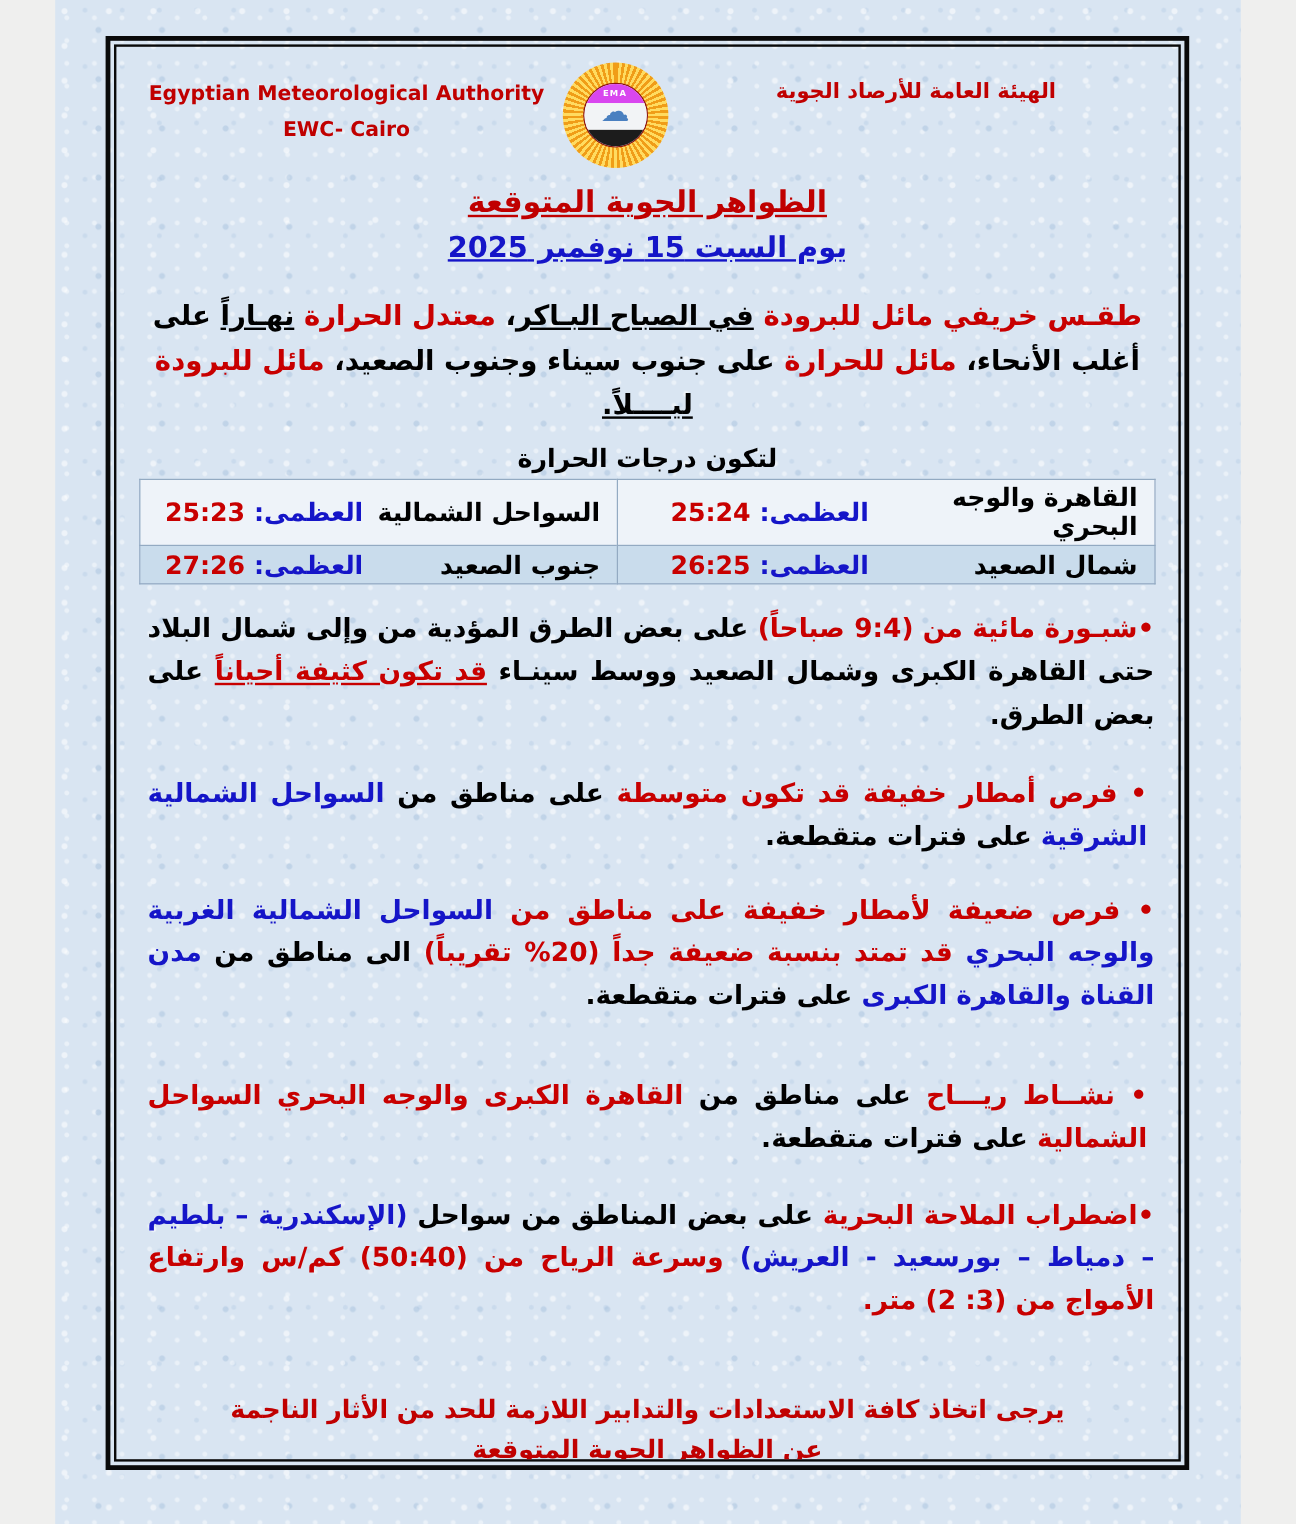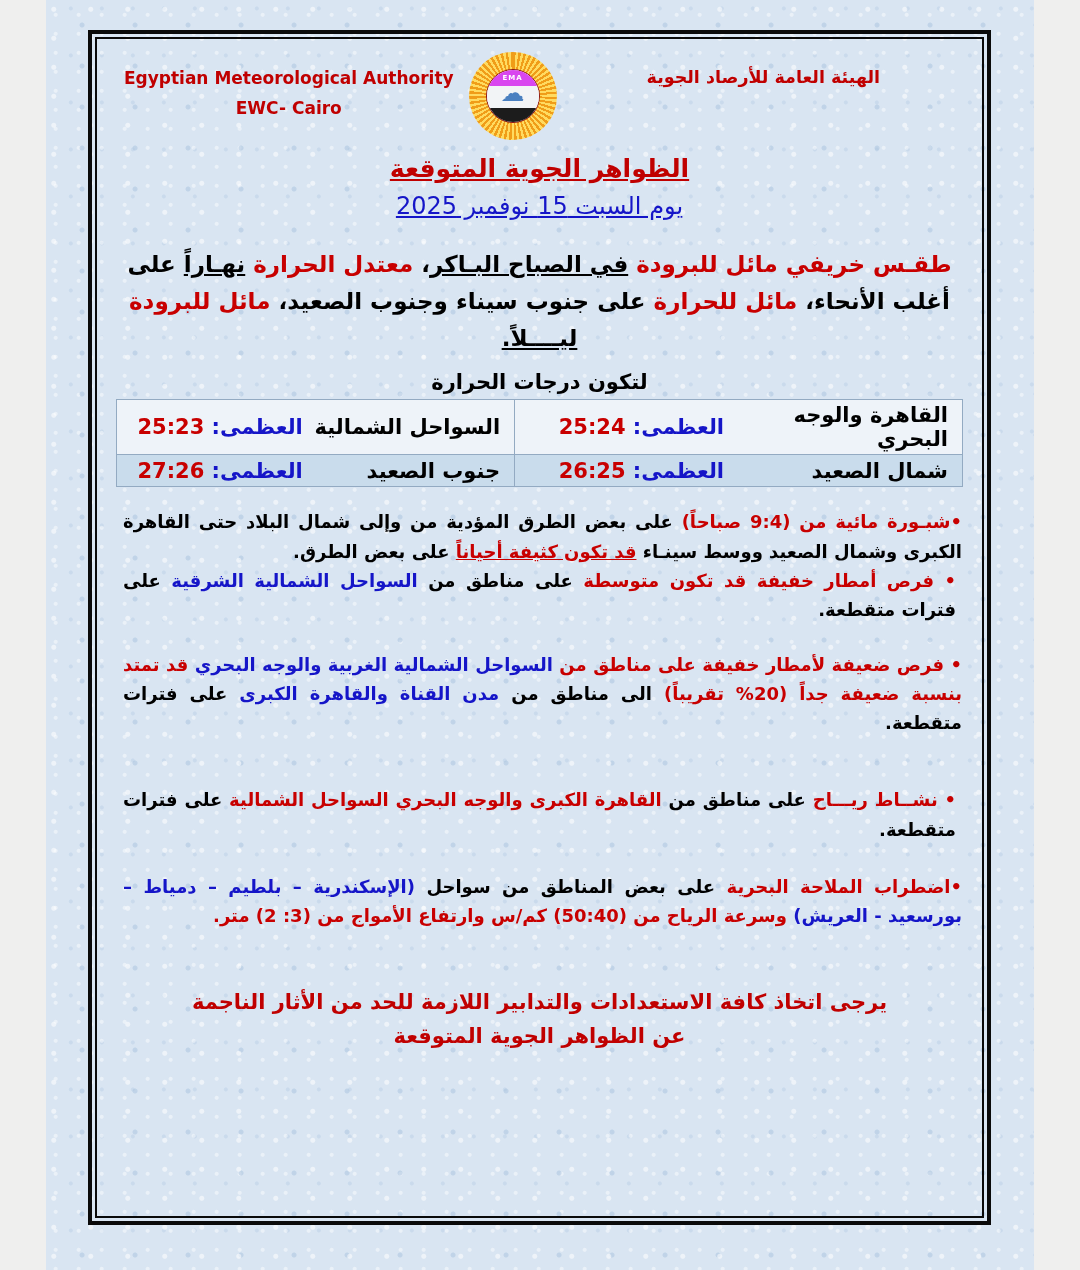--- a/index.html
+++ b/index.html
@@ -40,39 +40,39 @@
     background:repeating-conic-gradient(#f09d18 0deg 3.5deg, #ffdb60 3.5deg 7deg);
     display:flex; align-items:center; justify-content:center; flex:0 0 88px;
   }
   .emblem { width:54px; height:54px; border-radius:50%; overflow:hidden; border:1px solid #8a1313; background:#fff; }
   .band-red { height:30%; background:#d946ef; color:#fff; font-size:7px; font-weight:bold; text-align:center; line-height:16px; letter-spacing:1px; }
   .band-white { height:44%; background:#f2f4f6; text-align:center; position:relative; }
   .cloud { color:#4a80c0; font-size:24px; line-height:14px; display:inline-block; margin-top:-3px; }
   .band-black { height:26%; background:#1c1c1c; }
   
   .title { text-align:center; color:#c00000; font-weight:bold; font-size:25px; text-decoration:underline; margin-top:6px; direction:rtl; }
-  .dateline { text-align:center; color:#1515c8; font-weight:normal; font-size:24px; text-decoration:underline; margin-top:9px; direction:rtl; }
+  .dateline { text-align:center; color:#1515c8; font-weight:bold; font-size:24px; text-decoration:underline; margin-top:9px; direction:rtl; }
   
   .intro { direction:rtl; text-align:center; font-weight:bold; font-size:23px; line-height:1.6; margin-top:26px; padding:0 4px; }
   .caption { direction:rtl; text-align:center; font-weight:bold; font-size:21px; color:#000; margin-top:14px; }
   
   .temps { width:calc(100% - 14px); margin:5px auto 0; border-collapse:collapse; direction:rtl; }
   .temps td { border:1px solid #93aac2; padding:3px 14px; font-weight:bold; font-size:21px; height:32px; }
   .row-a td { background:#eef3f9; }
   .row-b td { background:#c9dcec; }
   .cell { display:flex; align-items:center; }
   .region { flex:1.15; color:#000; text-align:right; }
   .tempv { flex:1; text-align:right; white-space:nowrap; }
   .lbl { color:#1515c8; }
   .val { color:#c80000; }
   
-  .bullet { direction:rtl; font-weight:bold; font-size:18px; line-height:1.62;
+  .bullet { direction:rtl; font-weight:bold; font-size:22px; line-height:1.62;
             text-align:justify; text-align-last:right; padding:0 8px 0 14px; }
   .b1 { margin-top:20px; }
-  .b2 { padding-right:14px; }
+  .b2 { margin-top:30px; padding-right:14px; }
   .b3 { margin-top:26px; }
   .b4 { margin-top:48px; padding-right:14px; }
   .b5 { margin-top:28px; }
   
   .foot-red { direction:rtl; text-align:center; color:#c00000; font-weight:bold; font-size:21px; line-height:1.6; margin-top:56px; }
 </style>
 </head>
 <body>
 
 <div class="paper">

